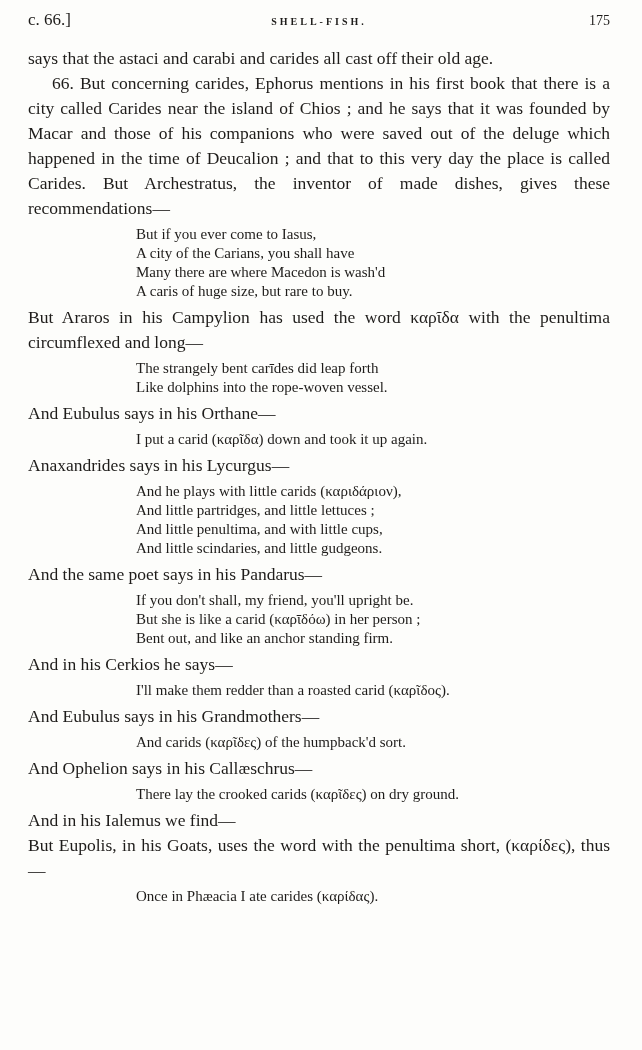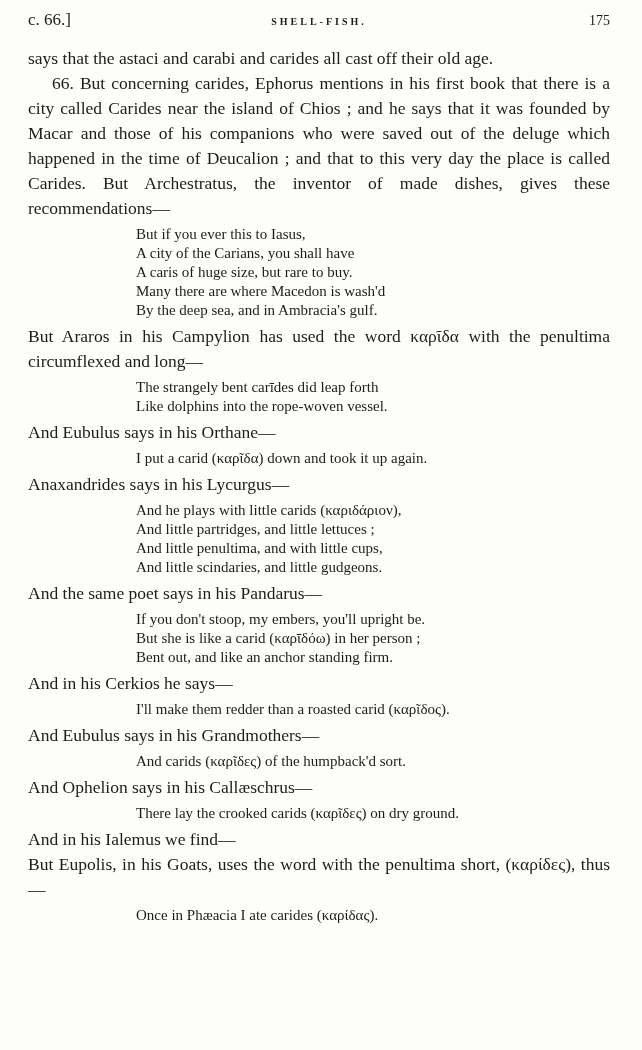--- a/index.html
+++ b/index.html
@@ -69,25 +69,24 @@
     <span class="chapter-marker">c. 66.]</span>
     <span class="running-title">SHELL-FISH.</span>
     <span class="page-number">175</span>
   </div>
 
   <p class="prose">says that the astaci and carabi and carides all cast off their old age.</p>
 
   <p class="prose indented">66. But concerning carides, Ephorus mentions in his first book that there is a city called Carides near the island of Chios ; and he says that it was founded by Macar and those of his companions who were saved out of the deluge which happened in the time of Deucalion ; and that to this very day the place is called Carides.  But Archestratus, the inventor of made dishes, gives these recommendations—</p>
 
   <div class="verse">
-    <span class="verse-line">But if you ever this to Iasus,</span>
+    <span class="verse-line">But if you ever come to Iasus,</span>
     <span class="verse-line">A city of the Carians, you shall have</span>
+    <span class="verse-line">Many there are where Macedon is wash'd</span>
     <span class="verse-line">A caris of huge size, but rare to buy.</span>
-    <span class="verse-line">Many there are where Macedon is wash'd</span>
-    <span class="verse-line">By the deep sea, and in Ambracia's gulf.</span>
   </div>
 
   <p class="prose">But Araros in his Campylion has used the word καρῖδα with the penultima circumflexed and long—</p>
 
   <div class="verse">
     <span class="verse-line">The strangely bent carīdes did leap forth</span>
     <span class="verse-line">Like dolphins into the rope-woven vessel.</span>
   </div>
 
   <p class="prose">And Eubulus says in his Orthane—</p>
@@ -101,21 +100,21 @@
   <div class="verse">
     <span class="verse-line">And he plays with little carids (καριδάριον),</span>
     <span class="verse-line">And little partridges, and little lettuces ;</span>
     <span class="verse-line">And little penultima, and with little cups,</span>
     <span class="verse-line">And little scindaries, and little gudgeons.</span>
   </div>
 
   <p class="prose">And the same poet says in his Pandarus—</p>
 
   <div class="verse">
-    <span class="verse-line">If you don't stoop, my embers, you'll upright be.</span>
+    <span class="verse-line">If you don't shall, my friend, you'll upright be.</span>
     <span class="verse-line">But she is like a carid (καρῑδόω) in her person ;</span>
     <span class="verse-line">Bent out, and like an anchor standing firm.</span>
   </div>
 
   <p class="prose">And in his Cerkios he says—</p>
 
   <div class="verse">
     <span class="verse-line">I'll make them redder than a roasted carid (καρῖδος).</span>
   </div>
 

